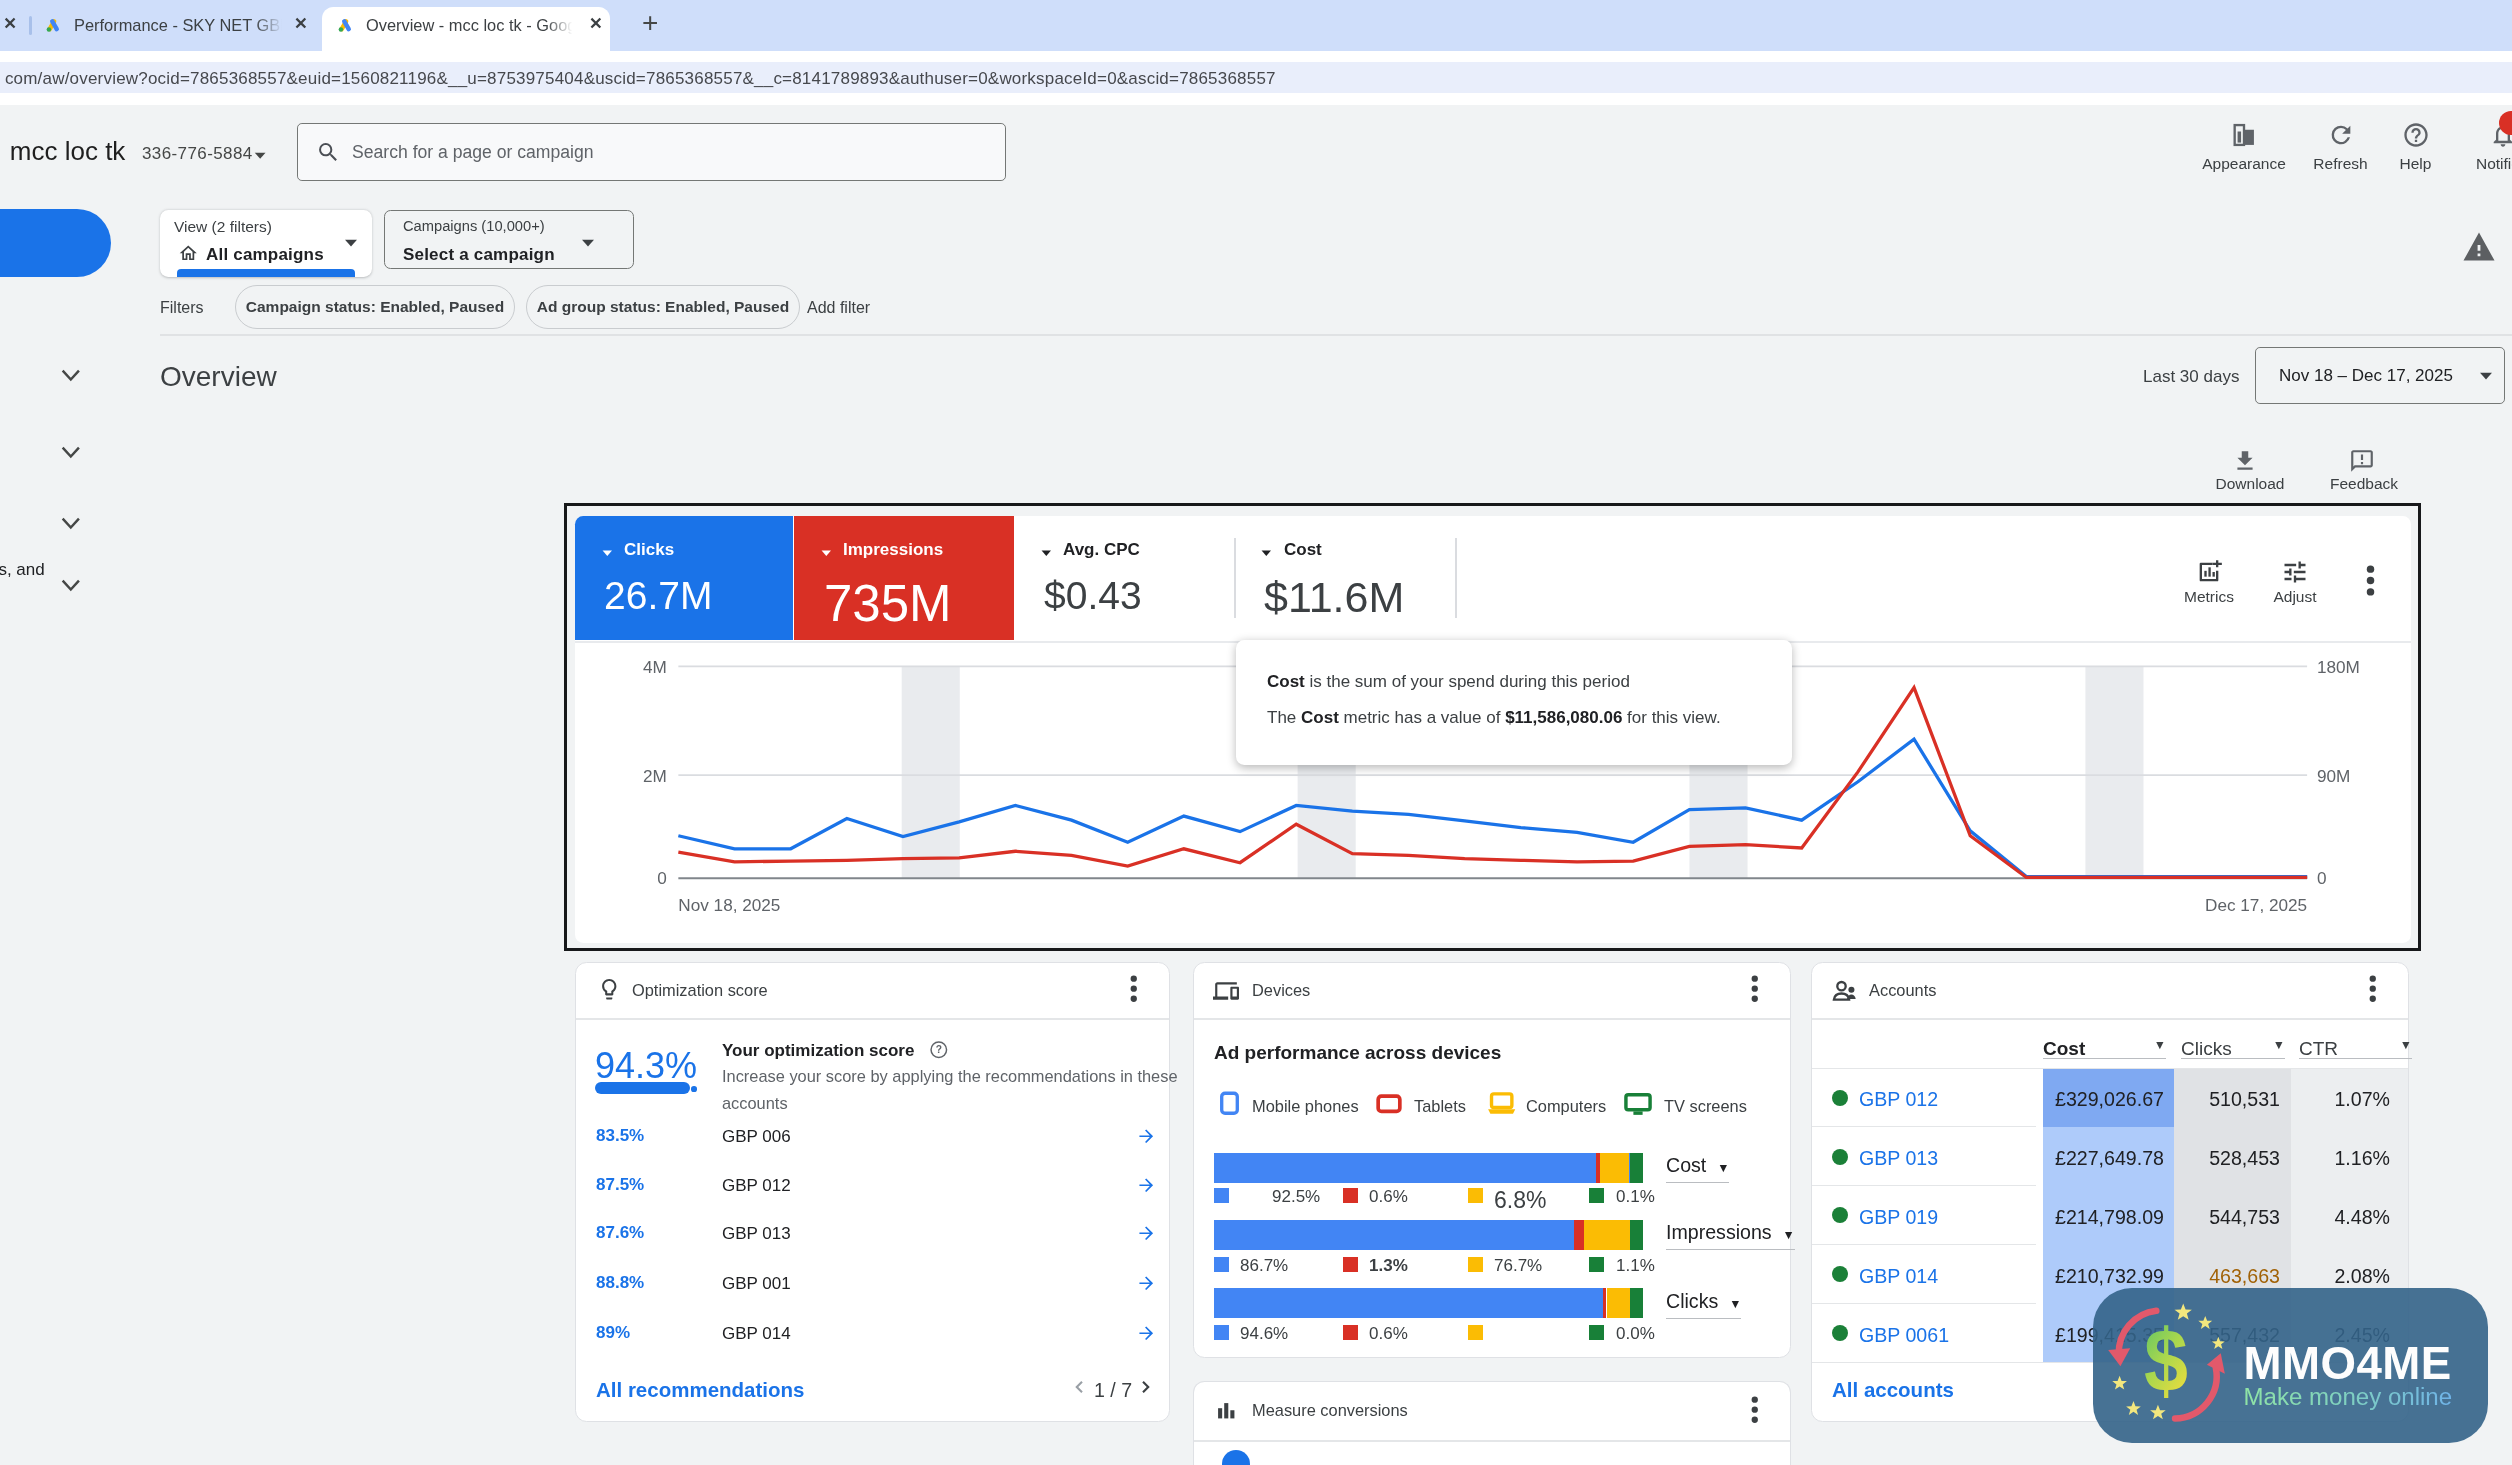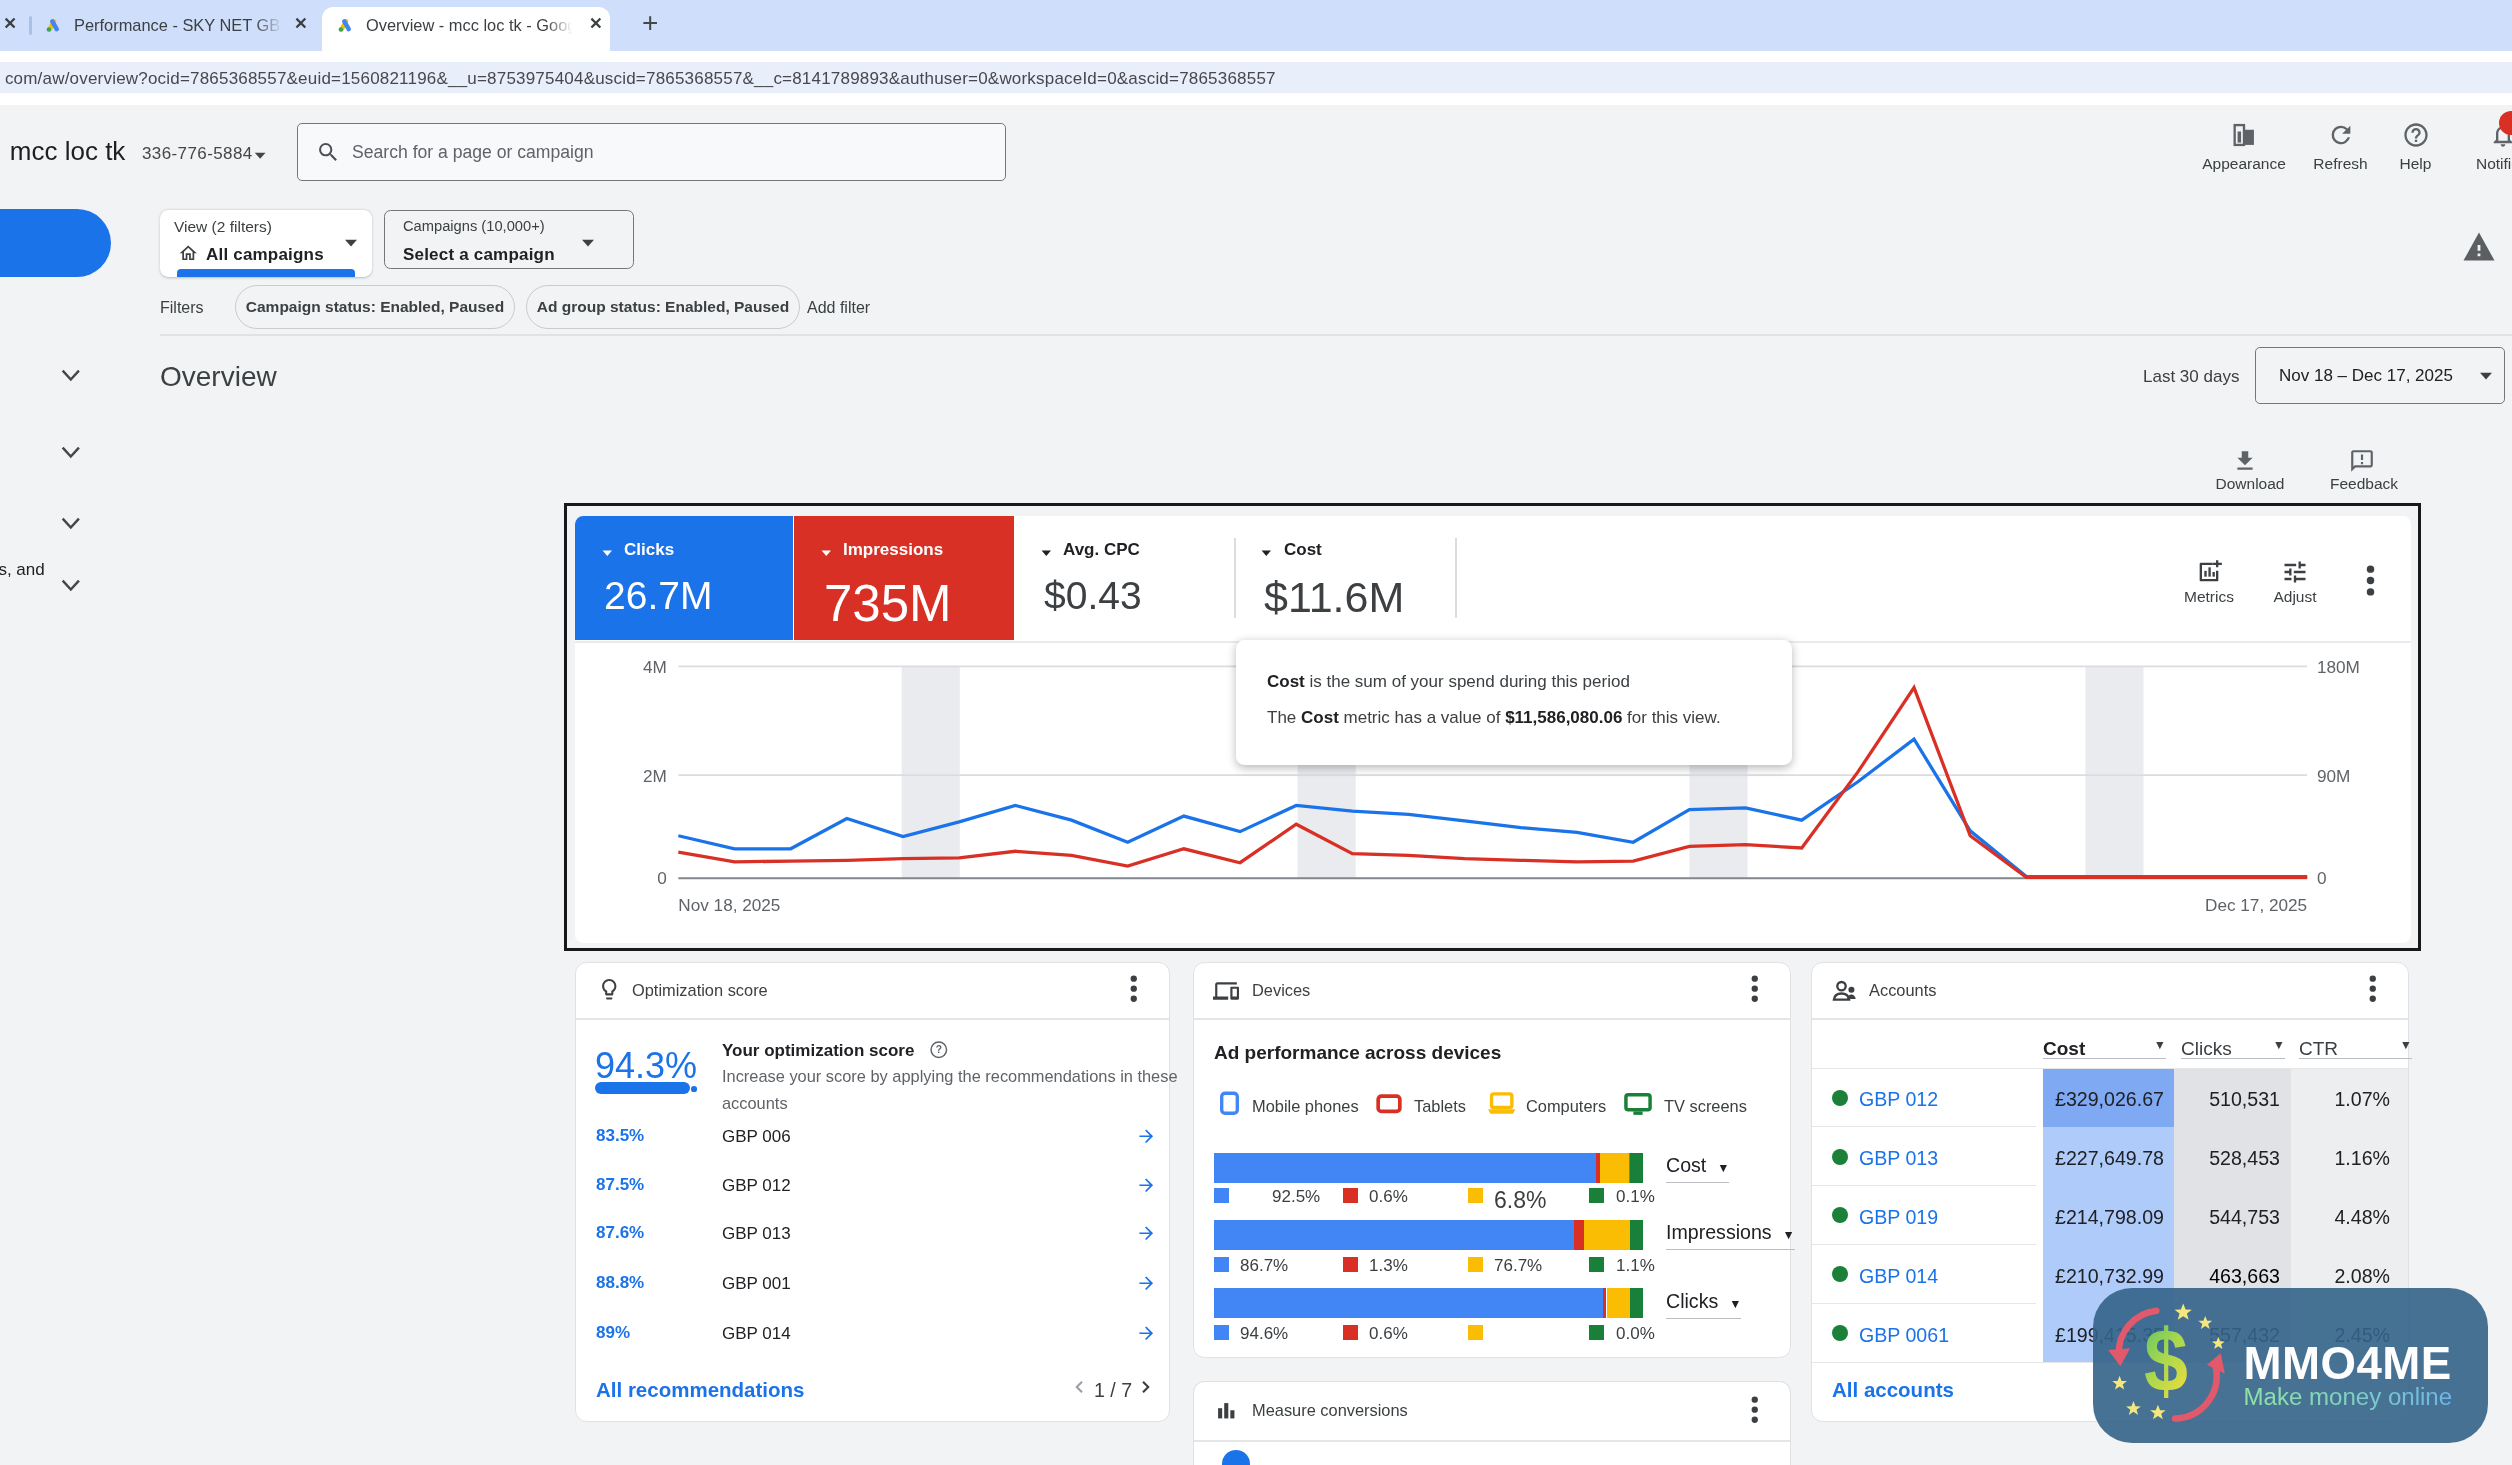--- a/index.html
+++ b/index.html
@@ -317,21 +317,21 @@
 <div class="abs" style="left:1589px;top:1188px;width:14.7px;height:14.7px;background:#188038;"></div>
 <div class="abs" style="left:1616px;top:1187px;font-size:17px;color:#3c4043;">0.1%</div>
 <div class="abs" style="left:1214px;top:1220px;width:360px;height:30px;background:#4285f4;"></div>
 <div class="abs" style="left:1574px;top:1220px;width:9.8px;height:30px;background:#d93025;"></div>
 <div class="abs" style="left:1584px;top:1220px;width:46px;height:30px;background:#fbbc04;"></div>
 <div class="abs" style="left:1630px;top:1220px;width:13px;height:30px;background:#188038;"></div>
 <div class="abs" style="left:1666px;top:1221px;font-size:19.6px;color:#202124;border-bottom:1.6px solid #babdc1;padding-bottom:4.9px;">Impressions&nbsp;&nbsp;<span style="font-size:12.3px;">▼</span></div>
 <div class="abs" style="left:1214px;top:1257px;width:14.7px;height:14.7px;background:#4285f4;"></div>
 <div class="abs" style="left:1240px;top:1256px;font-size:17px;color:#3c4043;">86.7%</div>
 <div class="abs" style="left:1343px;top:1257px;width:14.7px;height:14.7px;background:#d93025;"></div>
-<div class="abs" style="left:1369px;top:1256px;font-size:17px;color:#3c4043;">1.3%</div>
+<div class="abs" style="left:1369px;top:1256px;font-size:17px;color:#3c4043;font-weight:bold;">1.3%</div>
 <div class="abs" style="left:1468px;top:1257px;width:14.7px;height:14.7px;background:#fbbc04;"></div>
 <div class="abs" style="left:1494px;top:1256px;font-size:17px;color:#3c4043;">76.7%</div>
 <div class="abs" style="left:1589px;top:1257px;width:14.7px;height:14.7px;background:#188038;"></div>
 <div class="abs" style="left:1616px;top:1256px;font-size:17px;color:#3c4043;">1.1%</div>
 <div class="abs" style="left:1214px;top:1288px;width:389px;height:30px;background:#4285f4;"></div>
 <div class="abs" style="left:1603px;top:1288px;width:3.3px;height:30px;background:#d93025;"></div>
 <div class="abs" style="left:1607px;top:1288px;width:23px;height:30px;background:#fbbc04;"></div>
 <div class="abs" style="left:1630px;top:1288px;width:13px;height:30px;background:#188038;"></div>
 <div class="abs" style="left:1666px;top:1290px;font-size:19.6px;color:#202124;border-bottom:1.6px solid #babdc1;padding-bottom:4.9px;">Clicks&nbsp;&nbsp;<span style="font-size:12.3px;">▼</span></div>
 <div class="abs" style="left:1214px;top:1325px;width:14.7px;height:14.7px;background:#4285f4;"></div>
@@ -400,21 +400,21 @@
 <div class="abs" style="left:2174px;top:1147px;width:106px;font-size:19.6px;color:#202124;text-align:right;">528,453</div>
 <div class="abs" style="left:2291px;top:1147px;width:99px;font-size:19.6px;color:#202124;text-align:right;">1.16%</div>
 <div class="abs" style="left:1832px;top:1207px;width:16.4px;height:16.4px;border-radius:50%;background:#1b8038;"></div>
 <div class="abs" style="left:1859px;top:1206px;font-size:19.6px;color:#1a73e8;">GBP 019</div>
 <div class="abs" style="left:2043px;top:1206px;width:121px;font-size:19.6px;color:#202124;text-align:right;">£214,798.09</div>
 <div class="abs" style="left:2174px;top:1206px;width:106px;font-size:19.6px;color:#202124;text-align:right;">544,753</div>
 <div class="abs" style="left:2291px;top:1206px;width:99px;font-size:19.6px;color:#202124;text-align:right;">4.48%</div>
 <div class="abs" style="left:1832px;top:1266px;width:16.4px;height:16.4px;border-radius:50%;background:#1b8038;"></div>
 <div class="abs" style="left:1859px;top:1265px;font-size:19.6px;color:#1a73e8;">GBP 014</div>
 <div class="abs" style="left:2043px;top:1265px;width:121px;font-size:19.6px;color:#202124;text-align:right;">£210,732.99</div>
-<div class="abs" style="left:2174px;top:1265px;width:106px;font-size:19.6px;color:#000000;text-align:right;">463,663</div>
+<div class="abs" style="left:2174px;top:1265px;width:106px;font-size:19.6px;color:#a16207;text-align:right;">463,663</div>
 <div class="abs" style="left:2291px;top:1265px;width:99px;font-size:19.6px;color:#202124;text-align:right;">2.08%</div>
 <div class="abs" style="left:1832px;top:1325px;width:16.4px;height:16.4px;border-radius:50%;background:#1b8038;"></div>
 <div class="abs" style="left:1859px;top:1324px;font-size:19.6px;color:#1a73e8;">GBP 0061</div>
 <div class="abs" style="left:2043px;top:1324px;width:121px;font-size:19.6px;color:#202124;text-align:right;">£199,415.35</div>
 <div class="abs" style="left:2174px;top:1324px;width:106px;font-size:19.6px;color:#202124;text-align:right;">557,432</div>
 <div class="abs" style="left:2291px;top:1324px;width:99px;font-size:19.6px;color:#202124;text-align:right;">2.45%</div>
 <div class="abs" style="left:1832px;top:1378px;font-size:20.5px;font-weight:bold;color:#1a73e8;">All accounts</div>
 
 <div class="abs" style="left:2093px;top:1288px;width:395px;height:155px;background:rgba(51,99,136,0.90);border-radius:39px;"></div>
 <svg class="abs" style="left:2093px;top:1288px;" width="395" height="155" viewBox="0 0 483 190">

